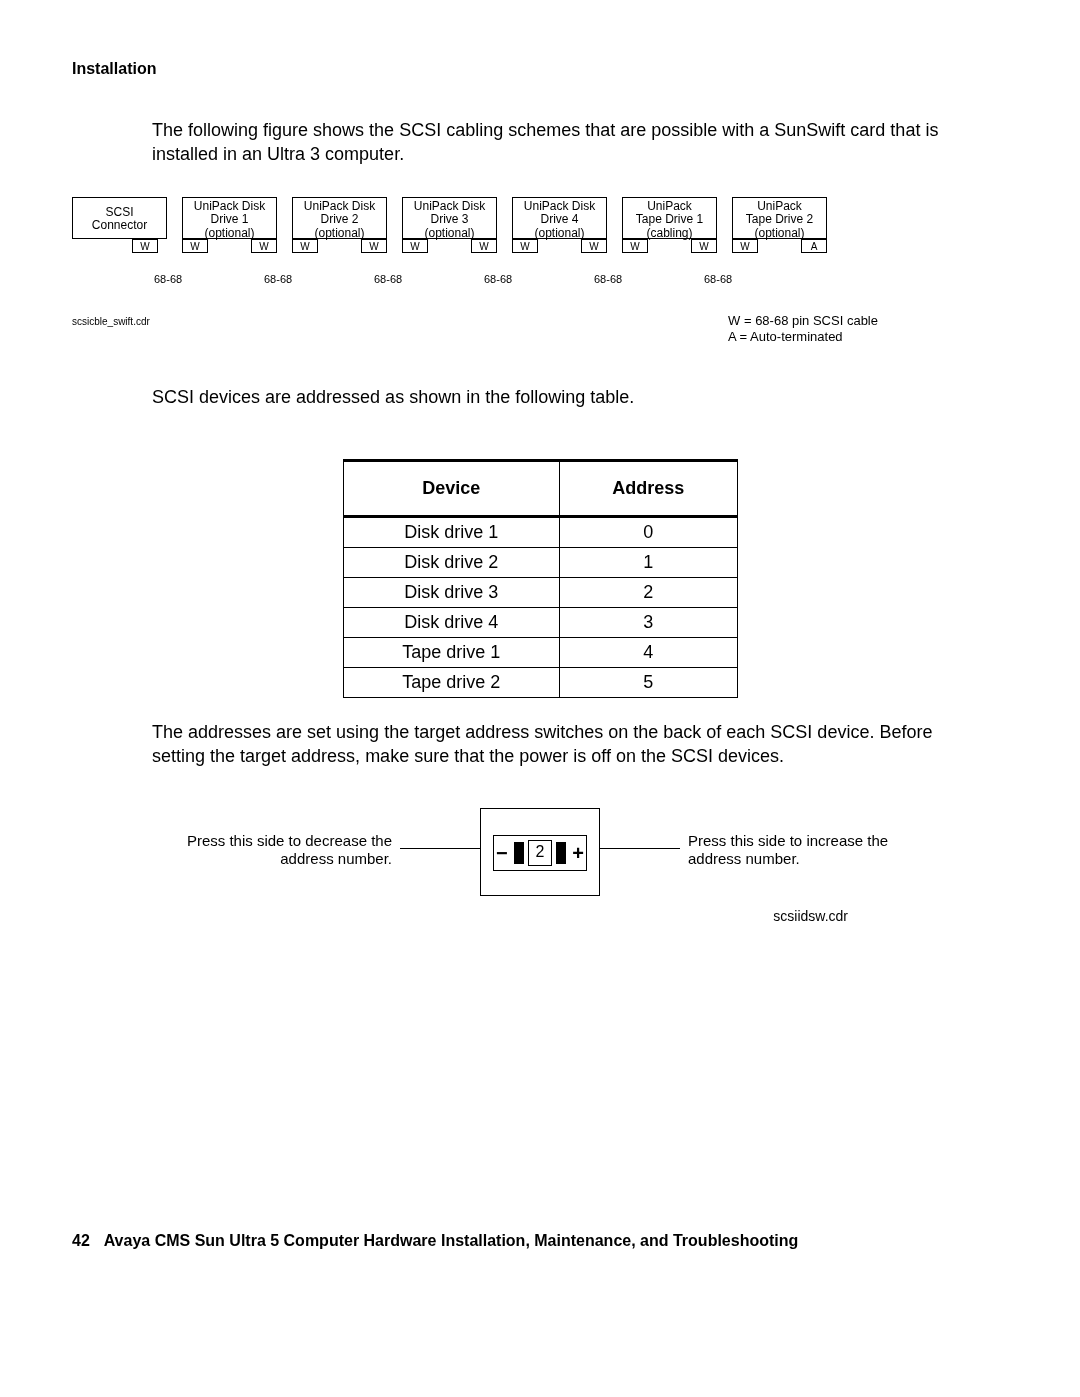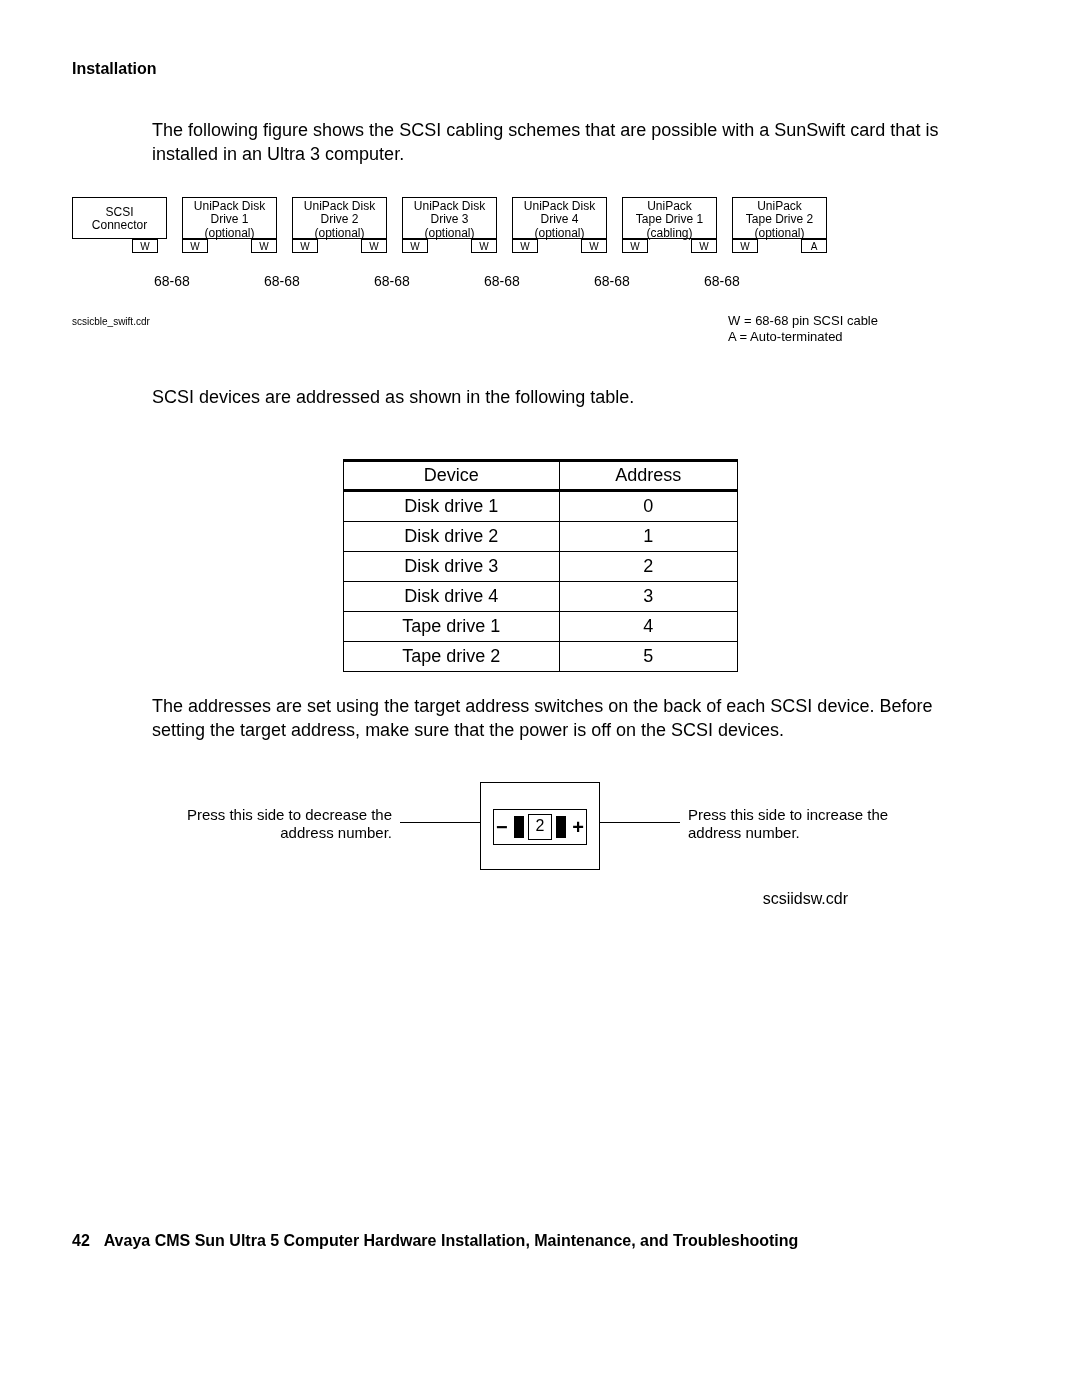--- a/index.html
+++ b/index.html
@@ -58,21 +58,21 @@
     width: 26px;
     height: 14px;
     font-size: 10px;
     text-align: center;
     line-height: 13px;
     background:#fff;
     box-sizing: border-box;
   }
   .conn-label {
     position: absolute;
-    font-size: 14px;
+    font-size: 11px;
     text-align: center;
   }
   .fig-filename {
     position: absolute;
     font-size: 10px;
     bottom: -20px;
     left: 0;
   }
   .legend {
     position: absolute;
@@ -90,22 +90,22 @@
   table.addr {
     border-collapse: collapse;
     width: 395px;
     font-size: 18px;
   }
   table.addr th {
     border-top: 3px solid #000;
     border-bottom: 3px solid #000;
     border-left: 1px solid #000;
     border-right: 1px solid #000;
-    font-weight: normal;
-    padding: 3px 0;
+    font-weight: bold;
+    padding: 16px 0;
   }
   table.addr td {
     border: 1px solid #000;
     padding: 4px 0;
     text-align: center;
   }
   table.addr td.device { text-align: center; }
   .important-row td {
     border-top: 3px solid #000;
     border-bottom: 3px solid #000;
@@ -191,22 +191,22 @@
   .switch-label-right { right: 100px; text-align: left; }
   .lead-line {
     position: absolute;
     top: 50px;
     height: 1px;
     background: #000;
   }
   .switch-filename {
     position: absolute;
     right: 160px;
-    top: 118px;
-    font-size: 16px;
+    top: 110px;
+    font-size: 14px;
   }
 
   
   .footer {
     position: absolute;
     bottom: 68px;
     left: 72px;
     font-size: 16px;
     font-weight: bold;
   }

